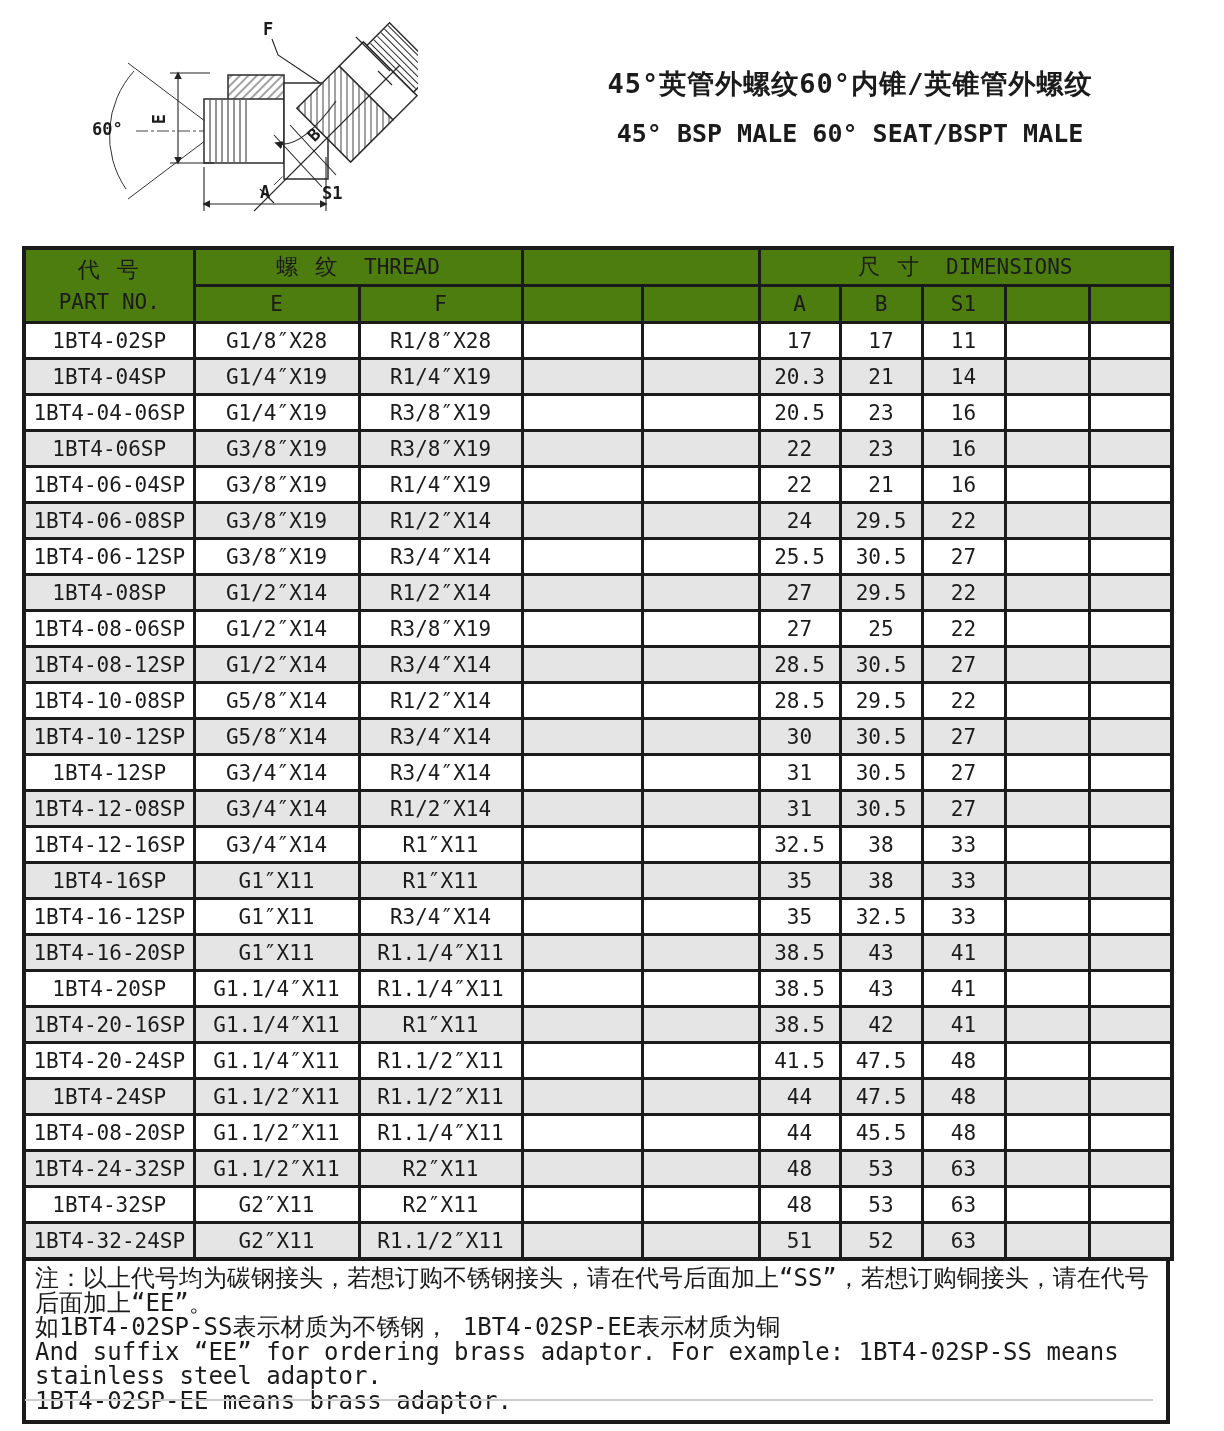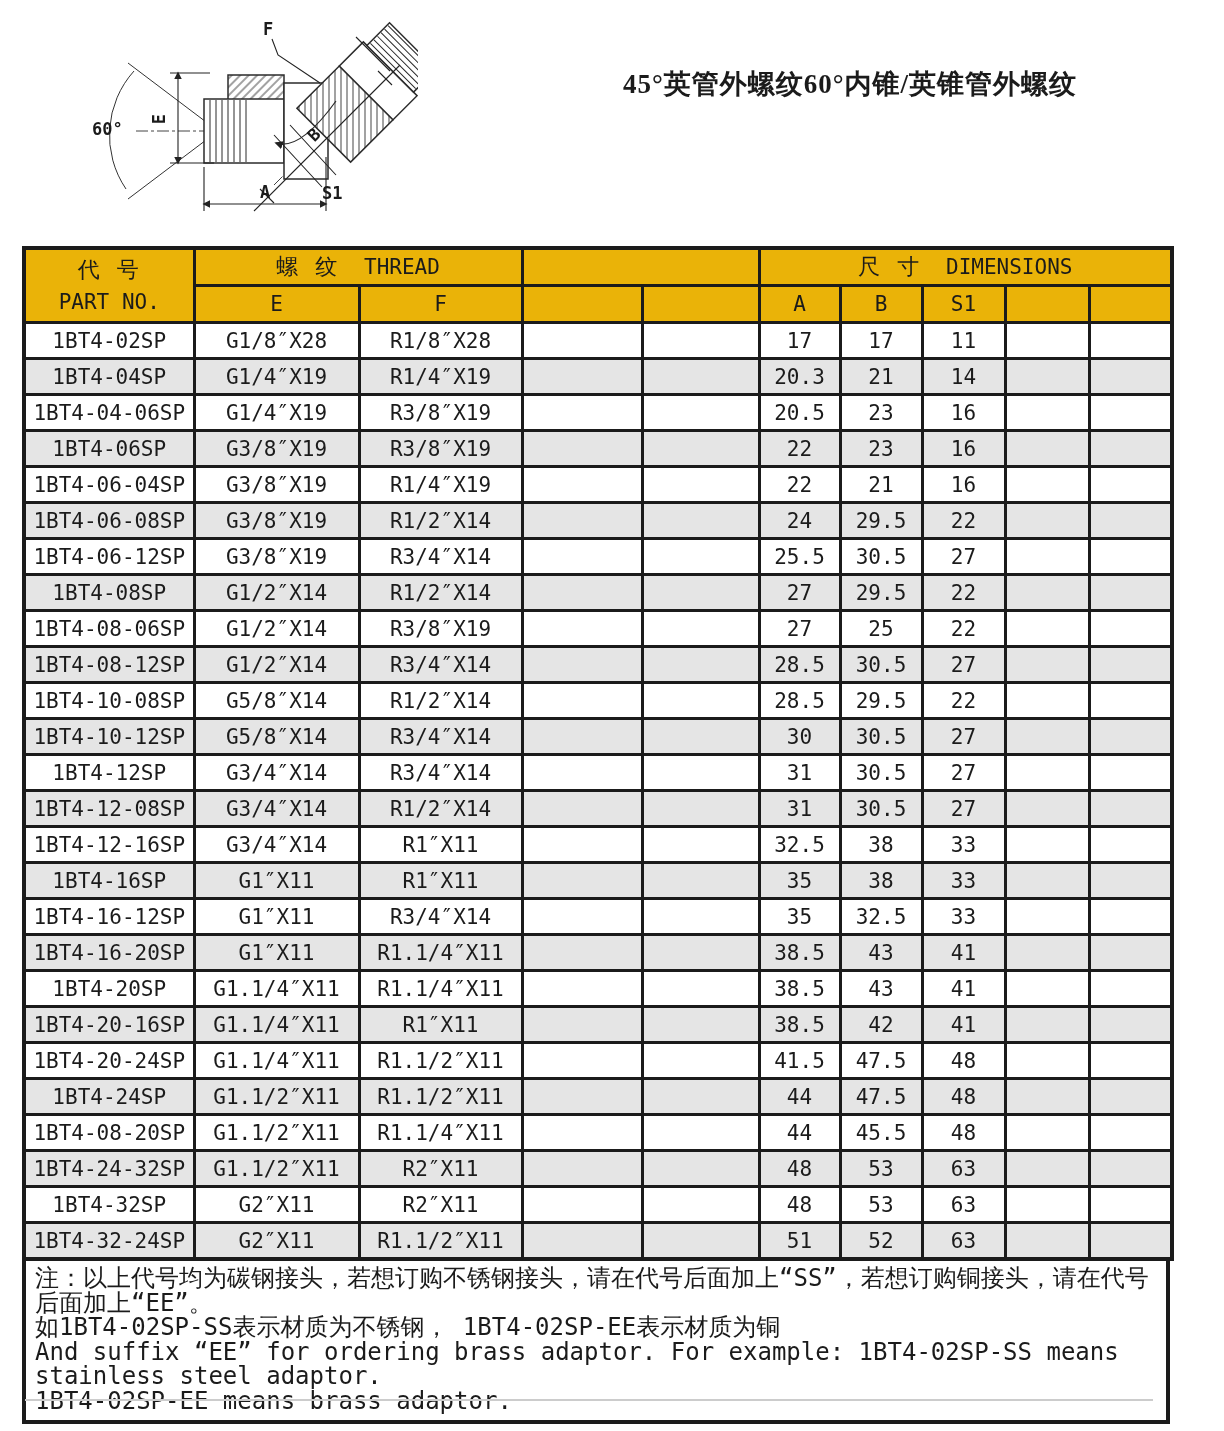--- a/index.html
+++ b/index.html
@@ -4,34 +4,34 @@
 <style>
   html,body{margin:0;padding:0;background:#ffffff;}
   .sheet{
     position:relative;width:1224px;height:1431px;background:#fff;
     color:#1b1b1b;font-family:"DejaVu Sans Mono","Liberation Mono",monospace;
     overflow:hidden;
   }
   
   .titleblock{position:absolute;left:580px;top:28px;width:540px;text-align:center;}
   .title{font-size:40px;font-weight:bold;letter-spacing:2px;}
-  .sub-cn{margin-top:38px;font-size:27px;font-weight:bold;letter-spacing:1px;font-family:Liberation Serif, serif;}
+  .sub-cn{margin-top:38px;font-size:27px;font-weight:bold;letter-spacing:1px;}
   .sub-en{margin-top:17px;font-size:25px;font-weight:bold;}
   
   .drawing{position:absolute;left:78px;top:6px;width:340px;height:212px;}
   .drawing text{font-size:17px;font-weight:bold;fill:#1b1b1b;
     font-family:"DejaVu Sans Mono","Liberation Mono",monospace;}
   
   .tablewrap{position:absolute;left:22px;top:246px;width:1148px;}
   table.spec{border-collapse:collapse;table-layout:fixed;width:100%;
     border:4px solid #1b1b1b;}
   table.spec th,table.spec td{
     border:3px solid #1b1b1b;text-align:center;vertical-align:middle;
     padding:0;font-size:21px;font-weight:normal;overflow:hidden;white-space:nowrap;}
-  table.spec thead th{background:#eab308;height:34px;}
+  table.spec thead th{background:#4d7c0f;height:34px;}
   table.spec thead .two-line{line-height:33px;font-size:21px;}
   table.spec thead .cn{font-size:22px;letter-spacing:2px;}
   table.spec thead .en-gap{margin-left:12px;}
   table.spec tbody td{height:33px;}
   table.spec tbody tr:nth-child(even){background:#e5e5e5;}
   
   .note{border:4px solid #1b1b1b;border-top:none;padding:5px 9px 7px 9px;
     font-size:24px;line-height:24.5px;}
   .scanline{position:absolute;left:25px;top:1399px;width:1128px;height:2px;background:#cccccc;}
 </style>
@@ -91,20 +91,21 @@
     <text x="14" y="128">60°</text>
     <text x="87" y="112" transform="rotate(-90 87 112)" text-anchor="middle">E</text>
     <text x="187" y="191" text-anchor="middle">A</text>
     <text x="240" y="132" transform="rotate(-45 240 132)" text-anchor="middle">B</text>
     <text x="244" y="192">S1</text>
     <text x="190" y="28" text-anchor="middle">F</text>
   </svg>
 
   <div class="titleblock">
     <div class="sub-cn">45°英管外螺纹60°内锥/英锥管外螺纹</div>
+    <div class="sub-en">45° BSP MALE 60° SEAT/BSPT MALE</div>
   </div>
 
   <div class="tablewrap">
     <table class="spec">
       <colgroup>
         <col style="width:170px">
           <col style="width:165px">
           <col style="width:163px">
         <col style="width:120px">
           <col style="width:117px">

